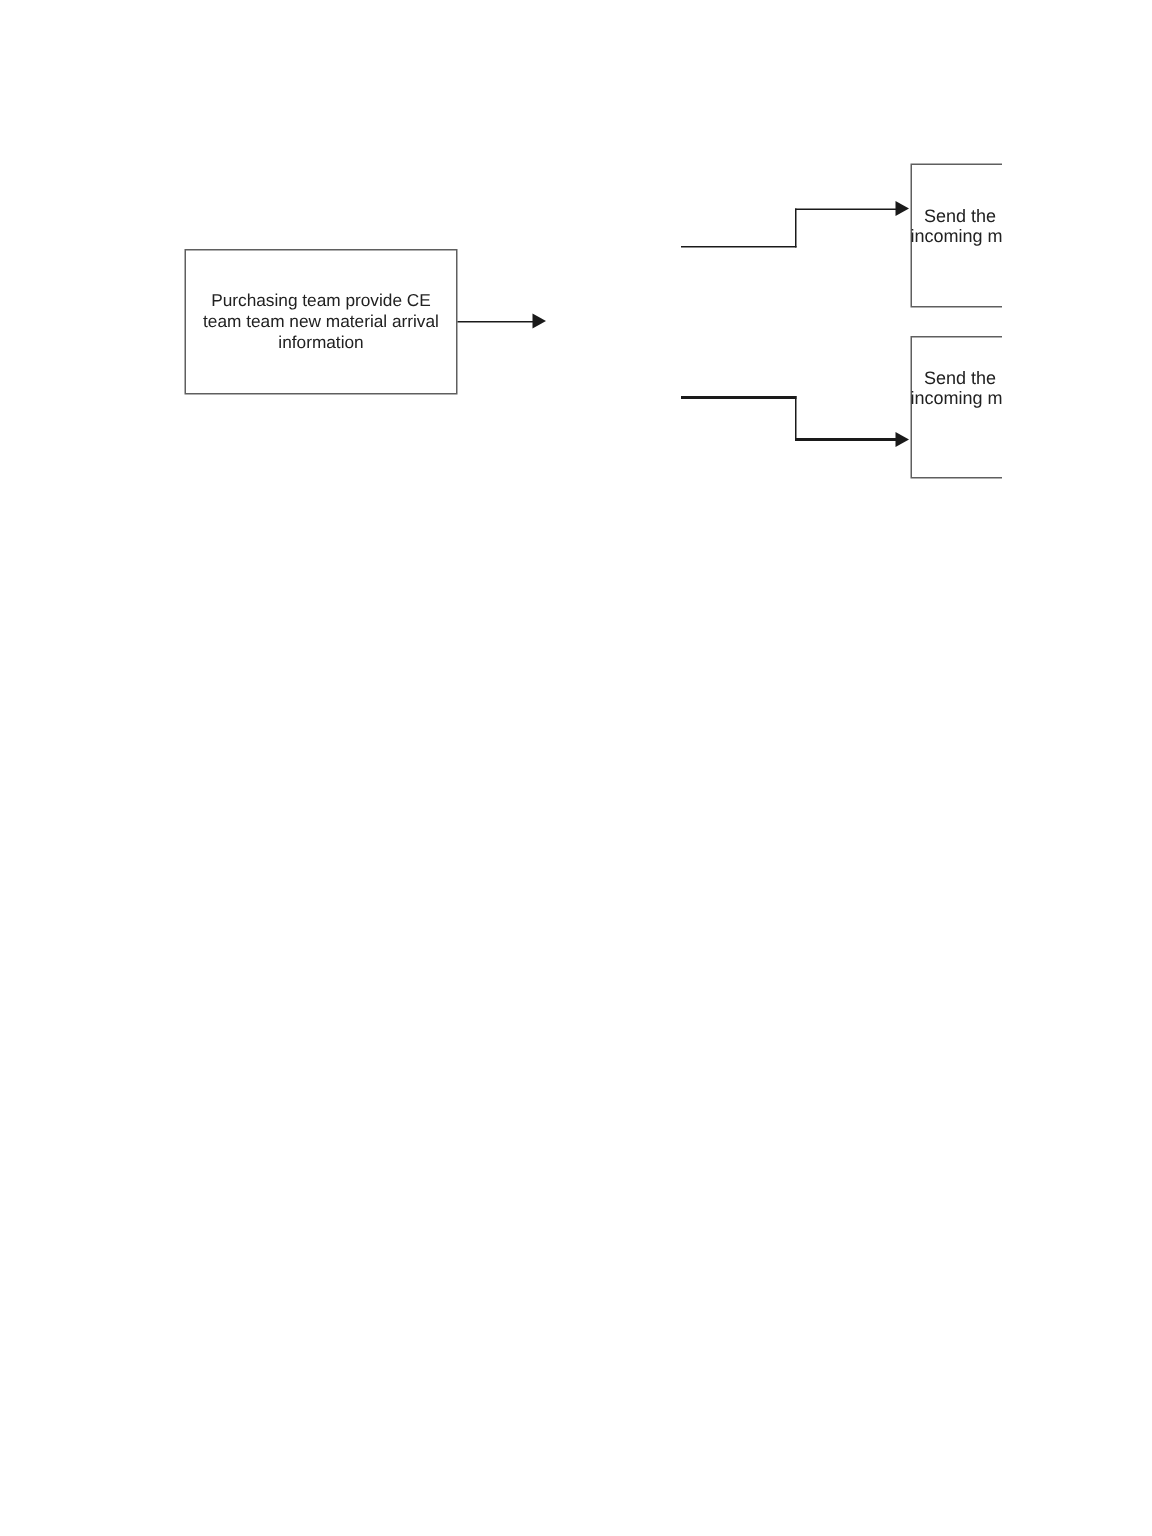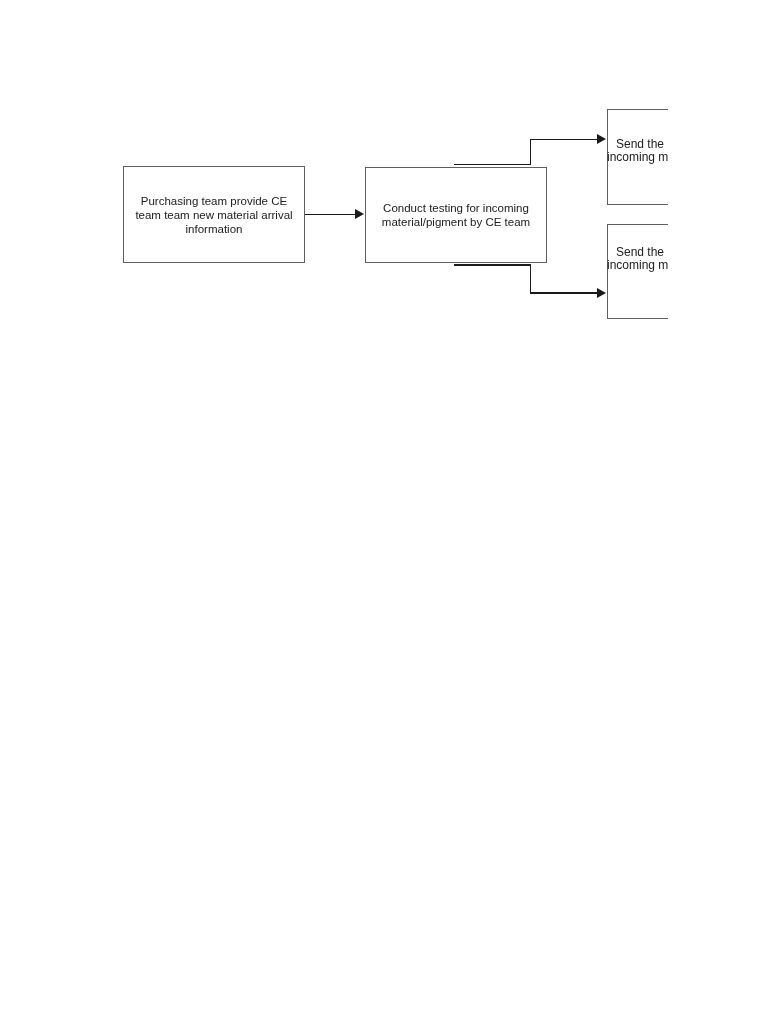--- a/index.html
+++ b/index.html
@@ -85,26 +85,20 @@
   <div class="clip">
 
     <div class="node flexcenter" id="node-purchasing">
       <div>
         <span class="line">Purchasing team provide CE</span>
         <span class="line">team team new material arrival</span>
         <span class="line">information</span>
       </div>
     </div>
 
-    <div class="node flexcenter" id="node-testing">
-      <div>
-        <span class="line">Conduct testing for incoming</span>
-        <span class="line">material/pigment by CE team</span>
-      </div>
-    </div>
 
     <div class="node" id="node-send-top">
       <span class="clipped-line l1">Send the</span>
       <span class="clipped-line l2">incoming m</span>
     </div>
 
     <div class="node" id="node-send-bottom">
       <span class="clipped-line l1">Send the</span>
       <span class="clipped-line l2">incoming m</span>
     </div>

